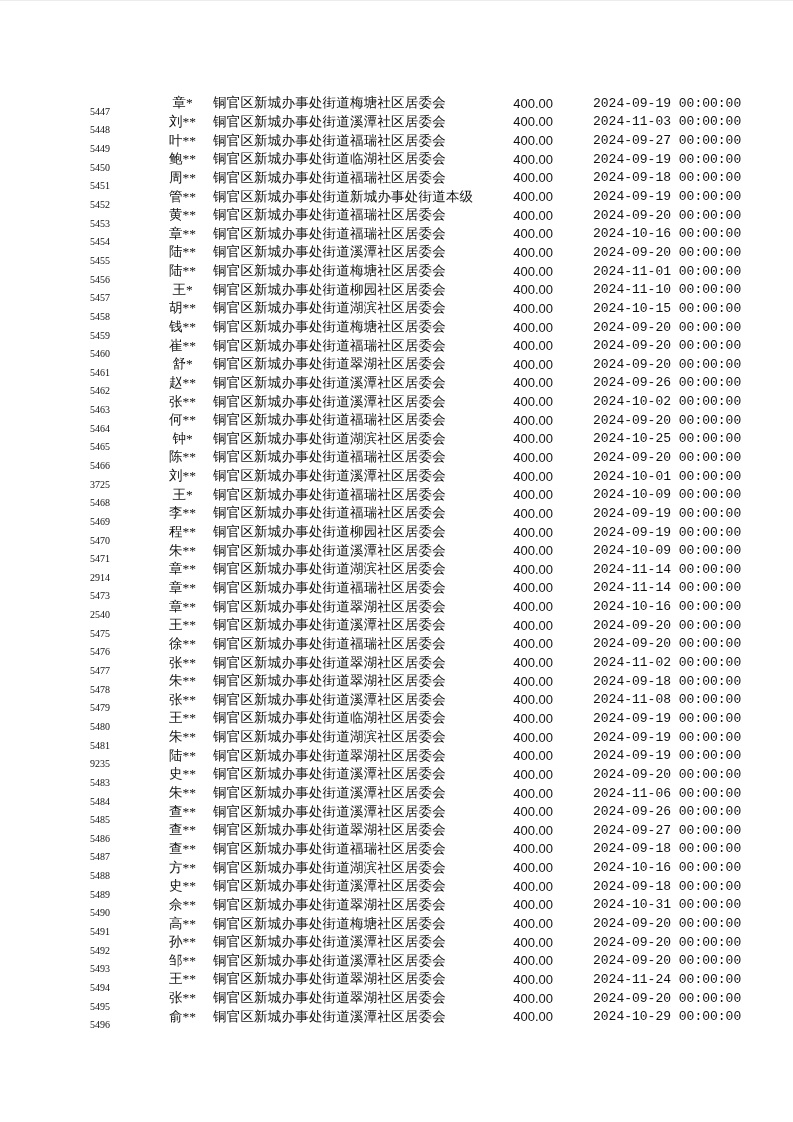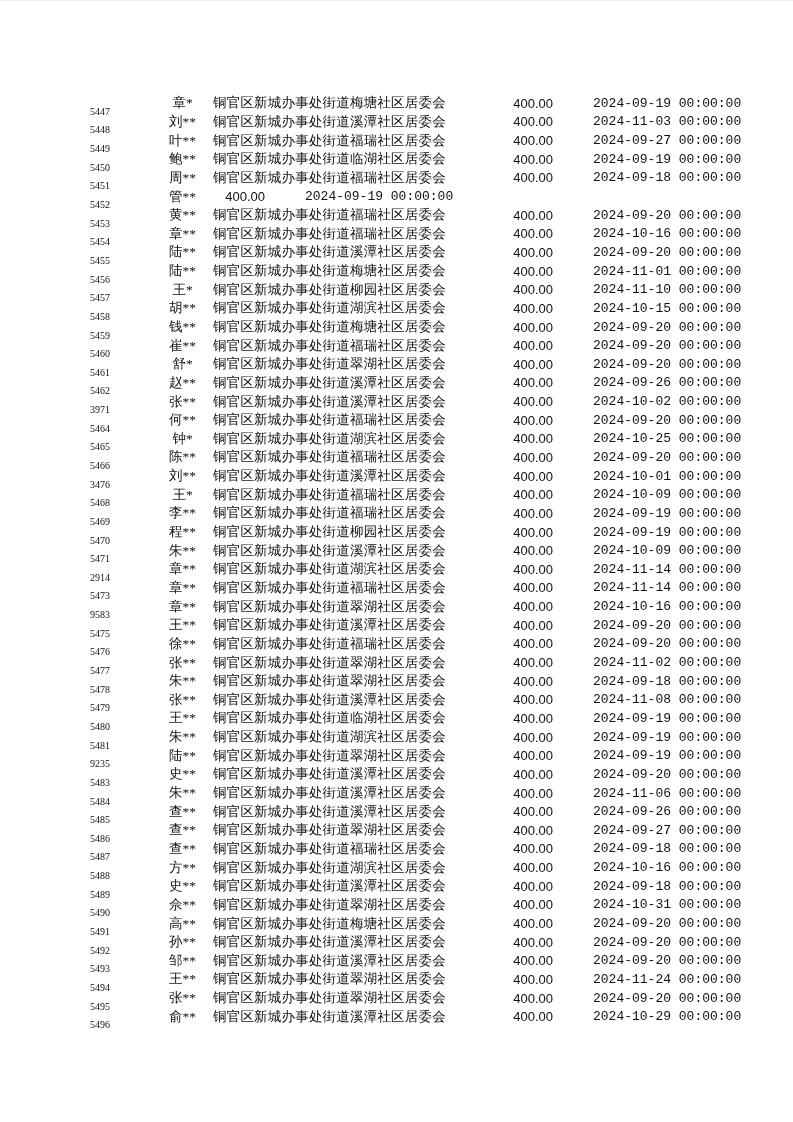--- a/index.html
+++ b/index.html
@@ -110,20 +110,21 @@
       <span class="cell c-id">5451</span>
       <span class="cell c-name">周**</span>
       <span class="cell c-org">铜官区新城办事处街道福瑞社区居委会</span>
       <span class="cell c-amount">400.00</span>
       <span class="cell c-gap"></span>
       <span class="cell c-date">2024-09-18 00:00:00</span>
     </div>
       <div class="row">
       <span class="cell c-id">5452</span>
       <span class="cell c-name">管**</span>
+      <span class="cell c-org">铜官区新城办事处街道新城办事处街道本级</span>
       <span class="cell c-amount">400.00</span>
       <span class="cell c-gap"></span>
       <span class="cell c-date">2024-09-19 00:00:00</span>
     </div>
       <div class="row">
       <span class="cell c-id">5453</span>
       <span class="cell c-name">黄**</span>
       <span class="cell c-org">铜官区新城办事处街道福瑞社区居委会</span>
       <span class="cell c-amount">400.00</span>
       <span class="cell c-gap"></span>
@@ -195,21 +196,21 @@
     </div>
       <div class="row">
       <span class="cell c-id">5462</span>
       <span class="cell c-name">赵**</span>
       <span class="cell c-org">铜官区新城办事处街道溪潭社区居委会</span>
       <span class="cell c-amount">400.00</span>
       <span class="cell c-gap"></span>
       <span class="cell c-date">2024-09-26 00:00:00</span>
     </div>
       <div class="row">
-      <span class="cell c-id">3971</span>
+      <span class="cell c-id">5463</span>
       <span class="cell c-name">张**</span>
       <span class="cell c-org">铜官区新城办事处街道溪潭社区居委会</span>
       <span class="cell c-amount">400.00</span>
       <span class="cell c-gap"></span>
       <span class="cell c-date">2024-10-02 00:00:00</span>
     </div>
       <div class="row">
       <span class="cell c-id">5464</span>
       <span class="cell c-name">何**</span>
       <span class="cell c-org">铜官区新城办事处街道福瑞社区居委会</span>
@@ -227,21 +228,21 @@
     </div>
       <div class="row">
       <span class="cell c-id">5466</span>
       <span class="cell c-name">陈**</span>
       <span class="cell c-org">铜官区新城办事处街道福瑞社区居委会</span>
       <span class="cell c-amount">400.00</span>
       <span class="cell c-gap"></span>
       <span class="cell c-date">2024-09-20 00:00:00</span>
     </div>
       <div class="row">
-      <span class="cell c-id">3476</span>
+      <span class="cell c-id">3725</span>
       <span class="cell c-name">刘**</span>
       <span class="cell c-org">铜官区新城办事处街道溪潭社区居委会</span>
       <span class="cell c-amount">400.00</span>
       <span class="cell c-gap"></span>
       <span class="cell c-date">2024-10-01 00:00:00</span>
     </div>
       <div class="row">
       <span class="cell c-id">5468</span>
       <span class="cell c-name">王*</span>
       <span class="cell c-org">铜官区新城办事处街道福瑞社区居委会</span>
@@ -283,21 +284,21 @@
     </div>
       <div class="row">
       <span class="cell c-id">5473</span>
       <span class="cell c-name">章**</span>
       <span class="cell c-org">铜官区新城办事处街道福瑞社区居委会</span>
       <span class="cell c-amount">400.00</span>
       <span class="cell c-gap"></span>
       <span class="cell c-date">2024-11-14 00:00:00</span>
     </div>
       <div class="row">
-      <span class="cell c-id">9583</span>
+      <span class="cell c-id">2540</span>
       <span class="cell c-name">章**</span>
       <span class="cell c-org">铜官区新城办事处街道翠湖社区居委会</span>
       <span class="cell c-amount">400.00</span>
       <span class="cell c-gap"></span>
       <span class="cell c-date">2024-10-16 00:00:00</span>
     </div>
       <div class="row">
       <span class="cell c-id">5475</span>
       <span class="cell c-name">王**</span>
       <span class="cell c-org">铜官区新城办事处街道溪潭社区居委会</span>

